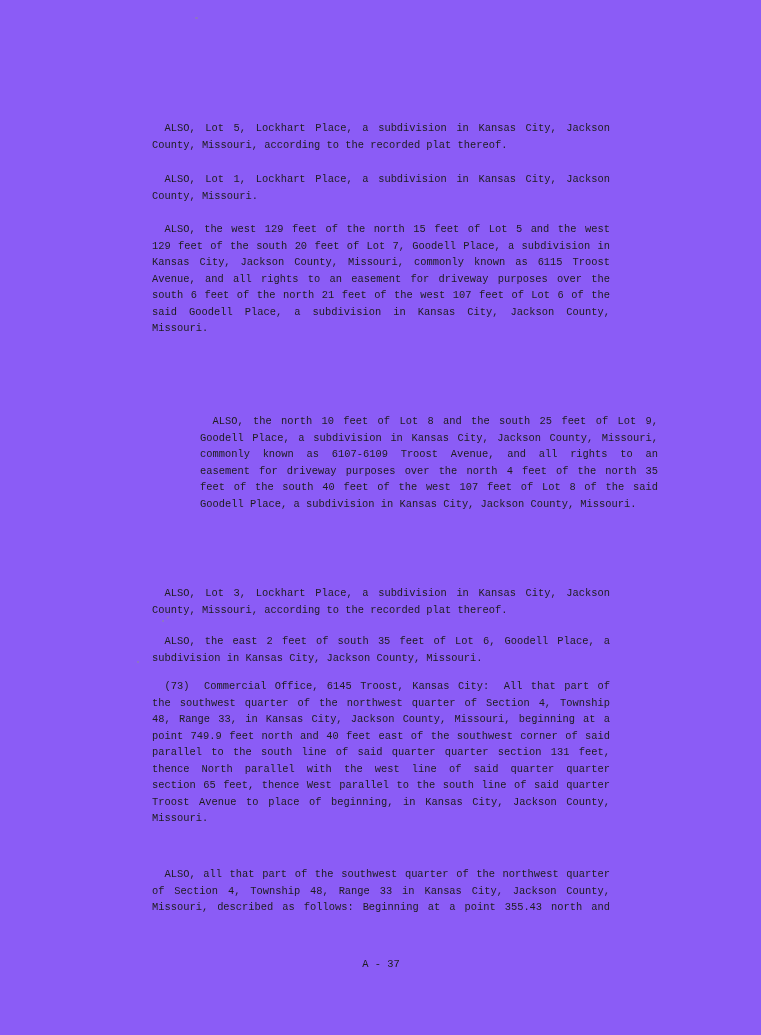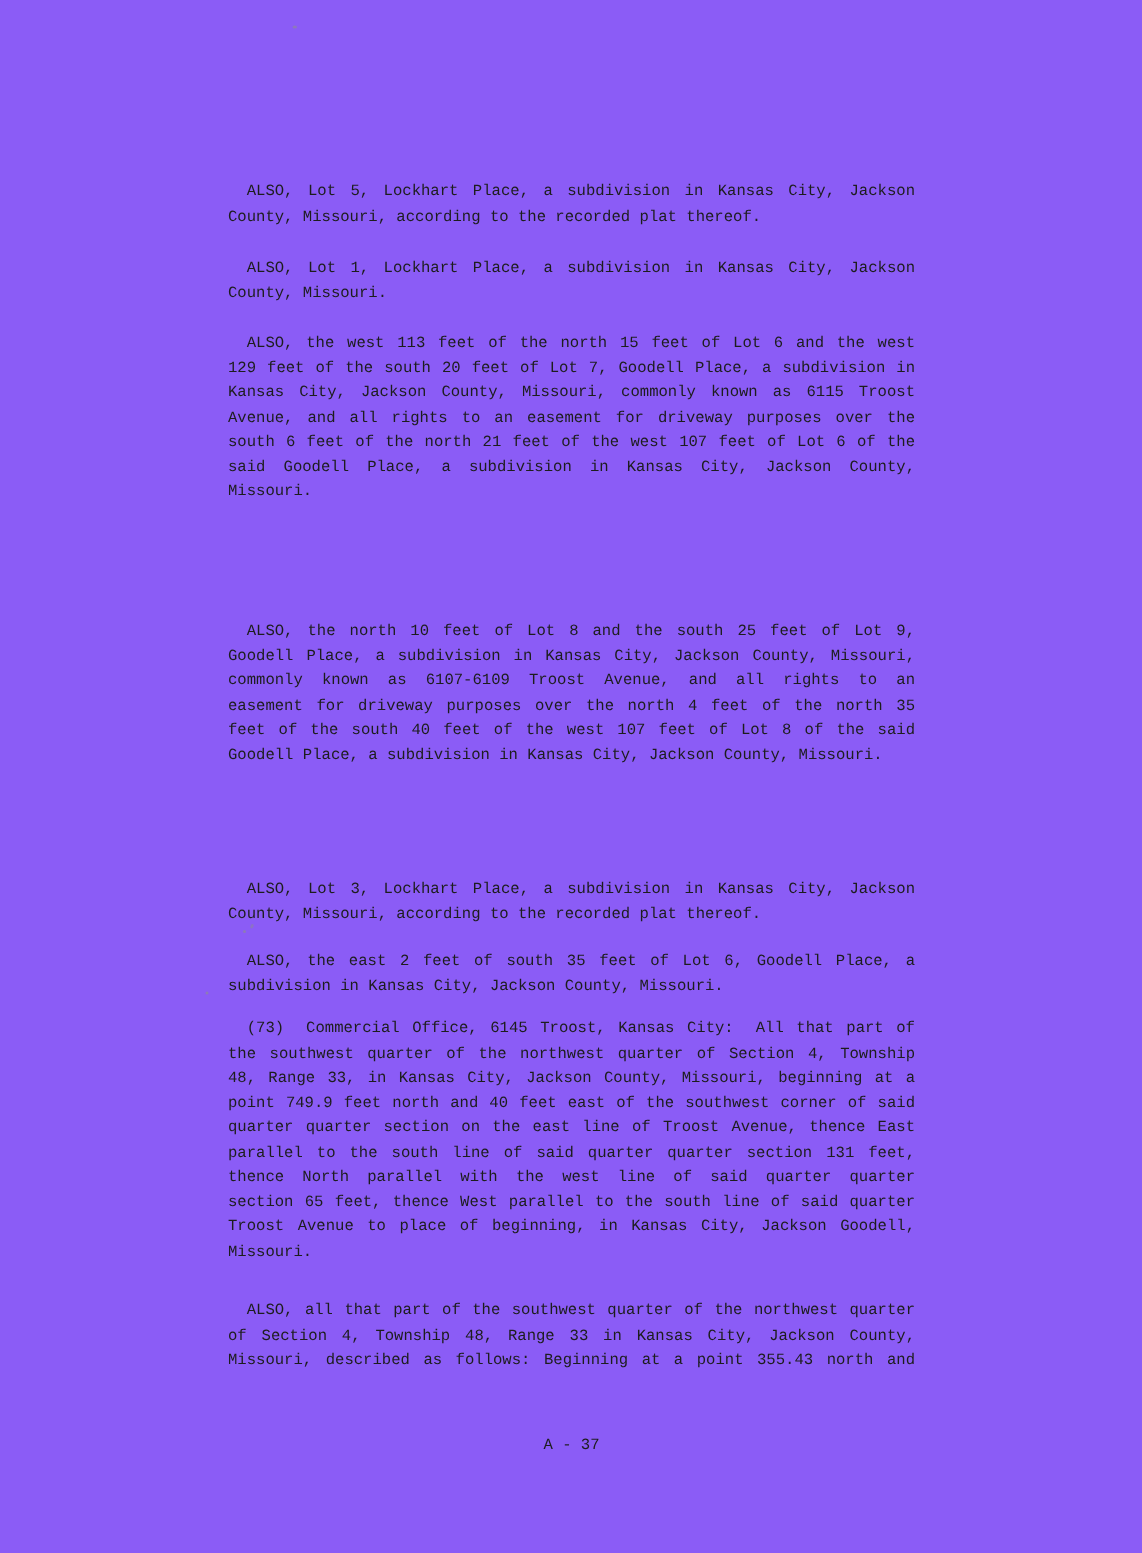--- a/index.html
+++ b/index.html
@@ -34,21 +34,21 @@
     padding-left: 2ch;
   }
   .ul {
     text-underline-offset: 2.5px;
   }
   .g { margin-right: 1ch; }
   .p1  { top: 120px; }
   .p2  { top: 171px; }
   .p3  { top: 221px; }
   .p4  { top: 348px; }
-  .p5  { top: 413px; }
+  .p5  { top: 413px; margin-left: 48px; }
   .p6  { top: 523px; }
   .p7  { top: 585px; }
   .p8  { top: 633px; }
   .p9  { top: 678px; }
   .p10 { top: 866px; }
   .footer {
     position: absolute;
     left: 152px;
     width: 458px;
     top: 956px;
@@ -72,21 +72,21 @@
 
   <div class="para p1">
       <div class="line jl ind">ALSO, Lot 5, Lockhart Place, a subdivision in Kansas City, Jackson</div>
       <div class="line">County, Missouri, according to the recorded plat thereof.</div>
     </div>
   <div class="para p2">
       <div class="line jl ind">ALSO, Lot 1, Lockhart Place, a subdivision in Kansas City, Jackson</div>
       <div class="line">County, Missouri.</div>
     </div>
   <div class="para p3">
-      <div class="line jl ind">ALSO, the west 113 feet of the north 15 feet of Lot 6 and the west</div>
+      <div class="line jl ind">ALSO, the west 129 feet of the north 15 feet of Lot 5 and the west</div>
       <div class="line jl">129 feet of the south 20 feet of Lot 7, Goodell Place, a subdivision in</div>
       <div class="line jl">Kansas City, Jackson County, Missouri, commonly known as 6115 Troost</div>
       <div class="line jl">Avenue, and all rights to an easement for driveway purposes over the</div>
       <div class="line jl">south 6 feet of the north 21 feet of the west 107 feet of Lot 6 of the</div>
       <div class="line jl">said Goodell Place, a subdivision in Kansas City, Jackson County,</div>
       <div class="line">Missouri.</div>
     </div>
   <div class="para p5">
       <div class="line jl ind">ALSO, the north 10 feet of Lot 8 and the south 25 feet of Lot 9,</div>
       <div class="line jl">Goodell Place, a subdivision in Kansas City, Jackson County, Missouri,</div>
@@ -107,25 +107,24 @@
   <div class="para p9">
     <div class="line jl ind">
       <span class="g">(73)</span>
       <span class="ul">Commercial Office, 6145 Troost, Kansas City</span><span class="g">:</span>
       <span>All that part of</span>
     </div>
     <div>
         <div class="line jl">the southwest quarter of the northwest quarter of Section 4, Township</div>
         <div class="line jl">48, Range 33, in Kansas City, Jackson County, Missouri, beginning at a</div>
         <div class="line jl">point 749.9 feet north and 40 feet east of the southwest corner of said</div>
-        <div class="line jl">quarter quarter section on the east line of Troost Avenue, thence East</div>
         <div class="line jl">parallel to the south line of said quarter quarter section 131 feet,</div>
         <div class="line jl">thence North parallel with the west line of said quarter quarter</div>
         <div class="line jl">section 65 feet, thence West parallel to the south line of said quarter</div>
-        <div class="line jl">Troost Avenue to place of beginning, in Kansas City, Jackson Goodell,</div>
+        <div class="line jl">Troost Avenue to place of beginning, in Kansas City, Jackson County,</div>
         <div class="line">Missouri.</div>
       </div>
   </div>
 
   <div class="para p10">
       <div class="line jl ind">ALSO, all that part of the southwest quarter of the northwest quarter</div>
       <div class="line jl">of Section 4, Township 48, Range 33 in Kansas City, Jackson County,</div>
       <div class="line jl">Missouri, described as follows:  Beginning at a point 355.43 north and</div>
     </div>
 

